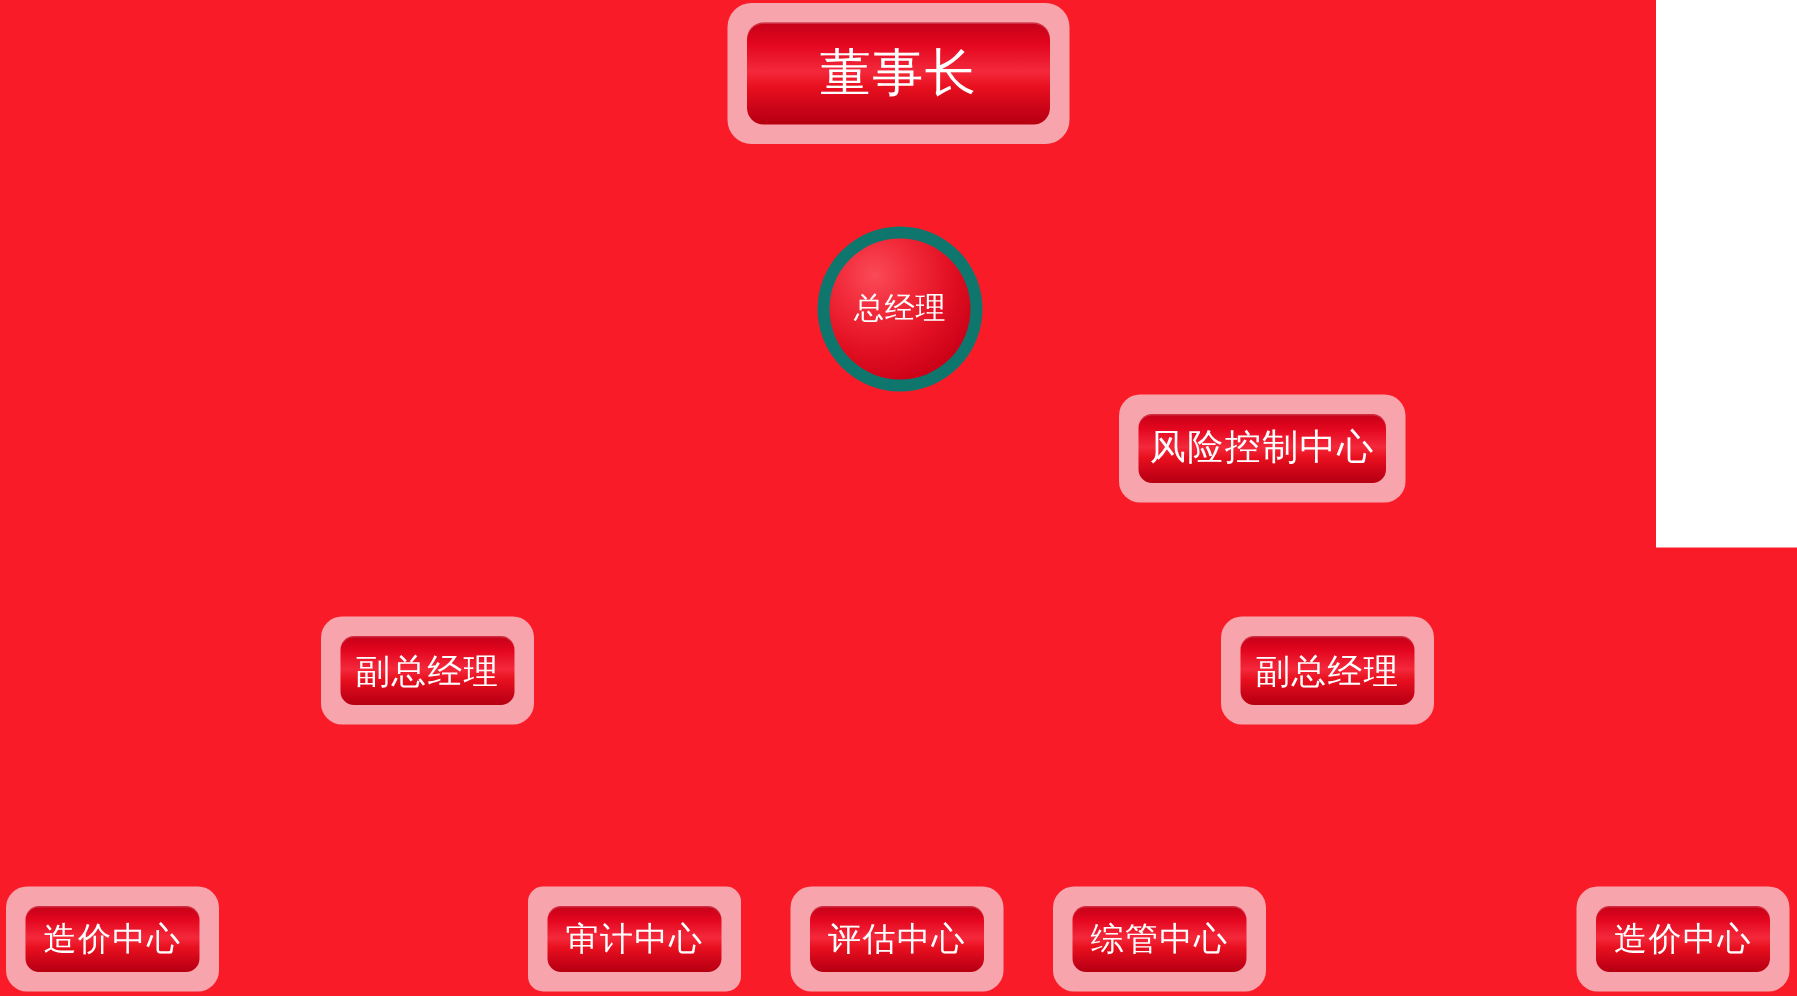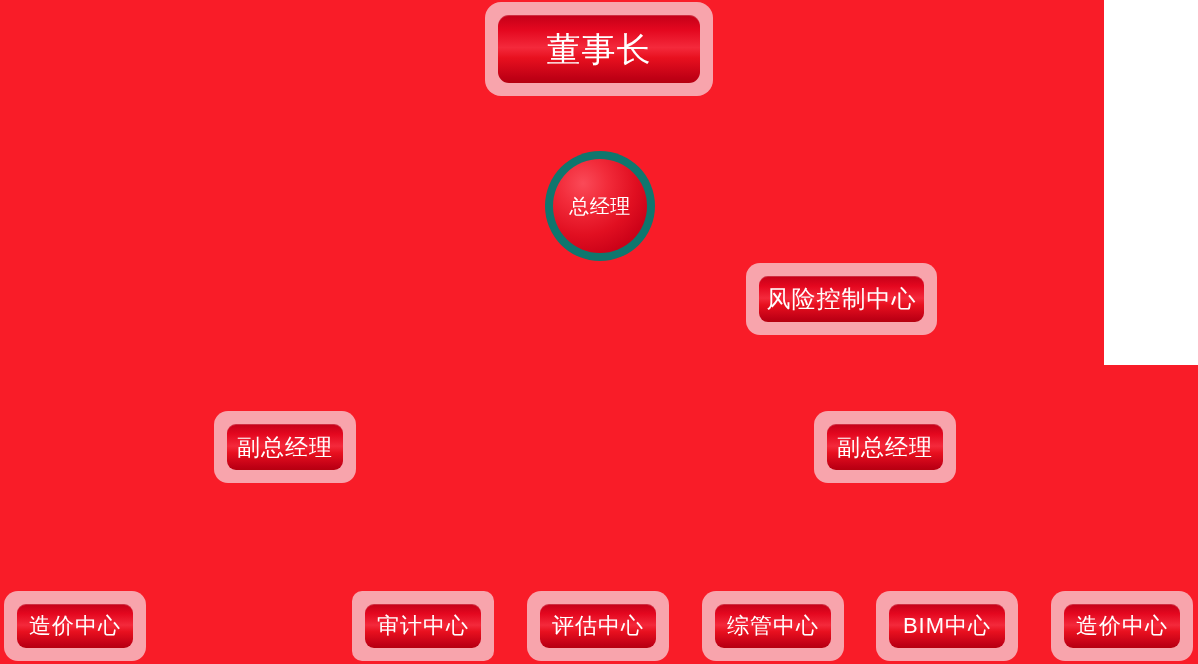--- a/index.html
+++ b/index.html
@@ -184,25 +184,20 @@
       <span class="node-label">评估中心</span>
     </div>
   </div>
 
   <div class="node node-center" style="left:702px;">
     <div class="node-inner">
       <span class="node-label">综管中心</span>
     </div>
   </div>
 
-  <div class="node node-center" style="left:876px;">
-    <div class="node-inner">
-      <span class="node-label">BIM中心</span>
-    </div>
-  </div>
 
   <div class="node node-center" style="left:1051px;">
     <div class="node-inner">
       <span class="node-label">造价中心</span>
     </div>
   </div>
 
 </div>
 
 </body></html>

